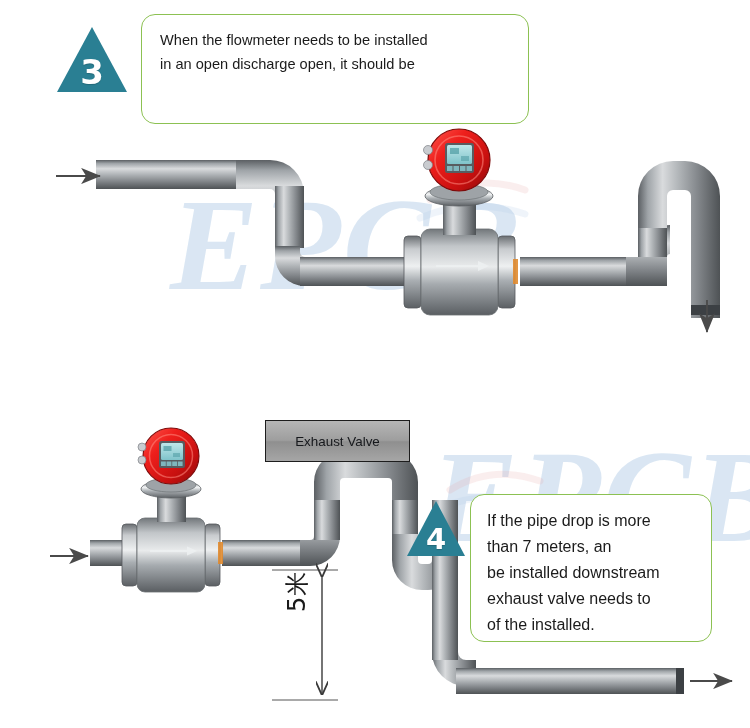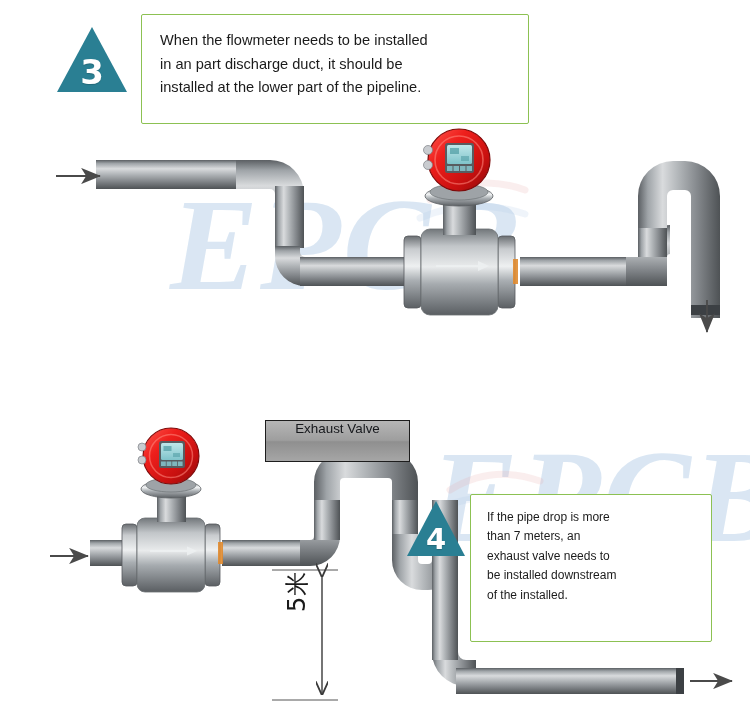--- a/index.html
+++ b/index.html
@@ -34,35 +34,35 @@
   .wm-swoosh {
     position: absolute; z-index: 1; pointer-events: none; opacity:.5;
   }
 
   
   .callout {
     position: absolute;
     z-index: 30;
     background: #ffffff;
     border: 1.6px solid #8cc152;
-    border-radius: 2px;
+    border-radius: 14px;
     color: #1b1b1b;
     line-height: 1.62;
   }
   .callout-1 {
     left: 141px; top: 14px;
     width: 388px; height: 110px;
     padding: 14px 16px 10px 18px;
     font-size: 14.6px;
   }
   .callout-2 {
     left: 470px; top: 494px;
     width: 242px; height: 148px;
     padding: 13px 12px 10px 16px;
-    font-size: 12px;
+    font-size: 16px;
   }
   .callout p { margin: 0; }
 
   
   .tri-badge {
     position: absolute;
     z-index: 31;
   }
   .tri-badge .tri-num {
     position: absolute;
@@ -83,21 +83,21 @@
   .layer-over { position: absolute; left: 0; top: 0; z-index: 20; }
 
   
   .ev-box {
     position: absolute;
     z-index: 25;
     left: 265px; top: 420px;
     width: 145px; height: 42px;
     background: linear-gradient(180deg,#b6b6b6 0%,#9e9e9e 48%,#8f8f8f 52%,#a6a6a6 100%);
     border: 1.6px solid #1d1d1d;
-    display: flex; justify-content: center;
+    display: flex; align-items: center; justify-content: center;
     color: #16181c;
     font-size: 13.4px;
   }
 
   
   .dim-label {
     position: absolute;
     z-index: 26;
     left: 281px; top: 612px;
     font-size: 24px;
@@ -329,25 +329,24 @@
 
   <div class="tri-badge badge-4">
     <svg width="64" height="64">
       <path d="M32 4 L61 59 L3 59 Z" fill="#2a7f93"></path>
     </svg>
     <div class="tri-num">4</div>
   </div>
 
   <div class="callout callout-1">
     <p>When the flowmeter needs to be installed</p>
-    <p>in an part discharge duct, it should be</p>
-    <p>installed at the lower part of the pipeline.</p>
+    <p>in an open discharge open, it should be</p>
   </div>
 
   <div class="callout callout-2">
     <p>If the pipe drop is more</p>
     <p>than 7 meters, an</p>
+    <p>be installed downstream</p>
     <p>exhaust valve needs to</p>
-    <p>be installed downstream</p>
     <p>of the installed.</p>
   </div>
 
 </div>
 
 </body></html>

